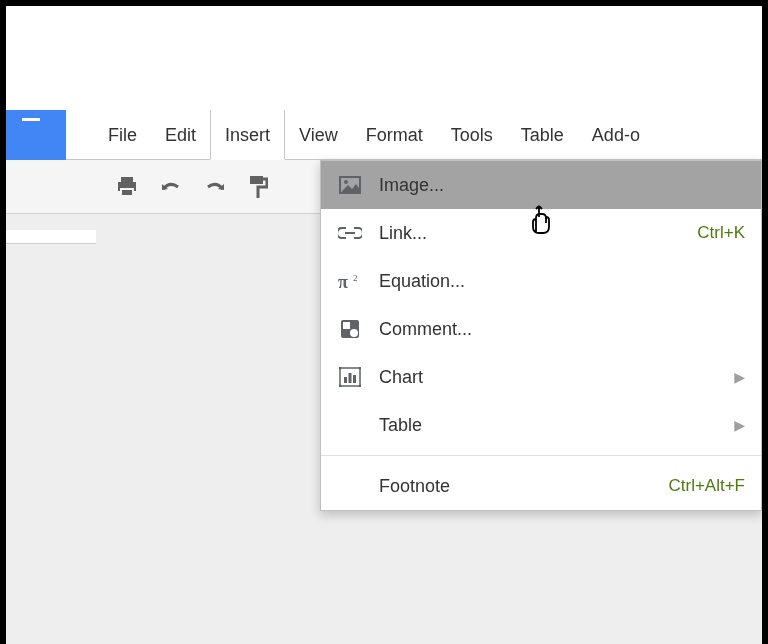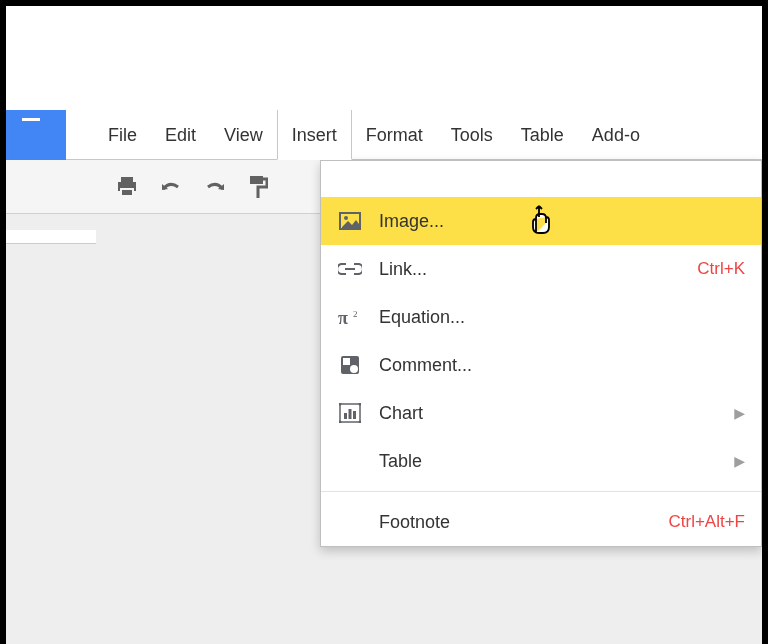--- a/index.html
+++ b/index.html
@@ -113,34 +113,33 @@
     .dd-item {
       display: flex;
       align-items: center;
       height: 48px;
       padding: 0 16px;
       font-size: 18px;
       color: #333;
       cursor: pointer;
     }
     .dd-item.hover {
-      background: #fde047;
-      margin-top: 36px;
+      background: #a3a3a3;
     }
     .dd-icon {
       width: 26px;
       margin-right: 16px;
       display: flex;
       align-items: center;
       justify-content: center;
       color: #5f6368;
     }
     .dd-label { flex: 0 0 auto; }
     .dd-spacer { flex: 1; }
-    .dd-shortcut { color: #ef4444; font-size: 17px; }
+    .dd-shortcut { color: #4d7c0f; font-size: 17px; }
     .dd-arrow {
       color: #9e9e9e;
       font-size: 14px;
       margin-left: auto;
     }
     .dd-separator {
       height: 1px;
       background: #e2e2e2;
       margin: 6px 0;
     }
@@ -155,22 +154,22 @@
   </style>
 </head>
 <body>
 
 <div class="frame">
 
   <div class="menubar">
     <div class="logo"></div>
     <span class="menu-item">File</span>
     <span class="menu-item">Edit</span>
+    <span class="menu-item active">Insert</span>
     <span class="menu-item">View</span>
-    <span class="menu-item active">Insert</span>
     <span class="menu-item">Format</span>
     <span class="menu-item">Tools</span>
     <span class="menu-item">Table</span>
     <span class="menu-item">Add-o</span>
   </div>
 
   <div class="toolbar">
     <span class="icon">
       <svg width="22" height="20" viewBox="0 0 22 20">
           <rect x="5" y="0" width="12" height="5" fill="#616161"></rect>

